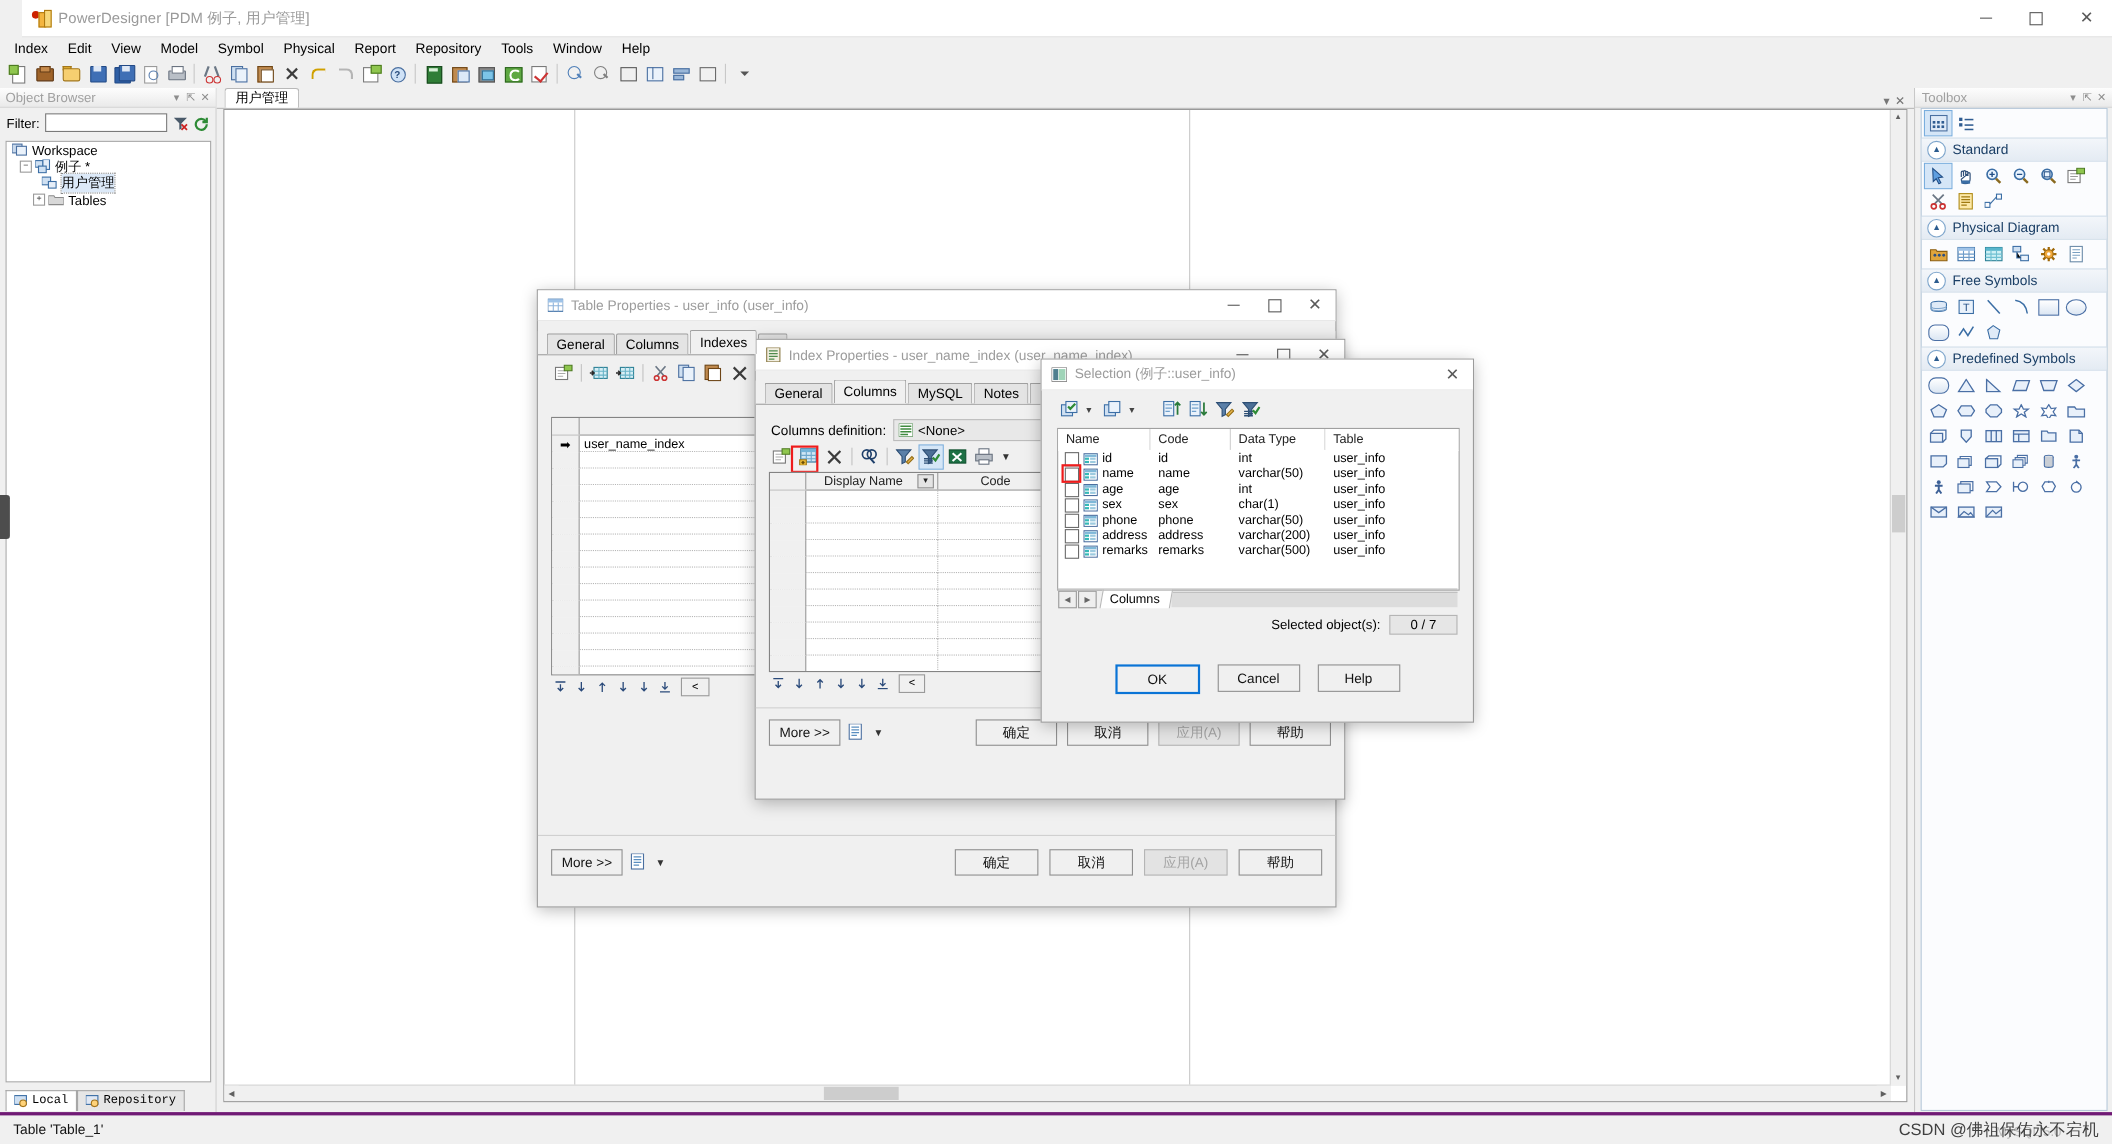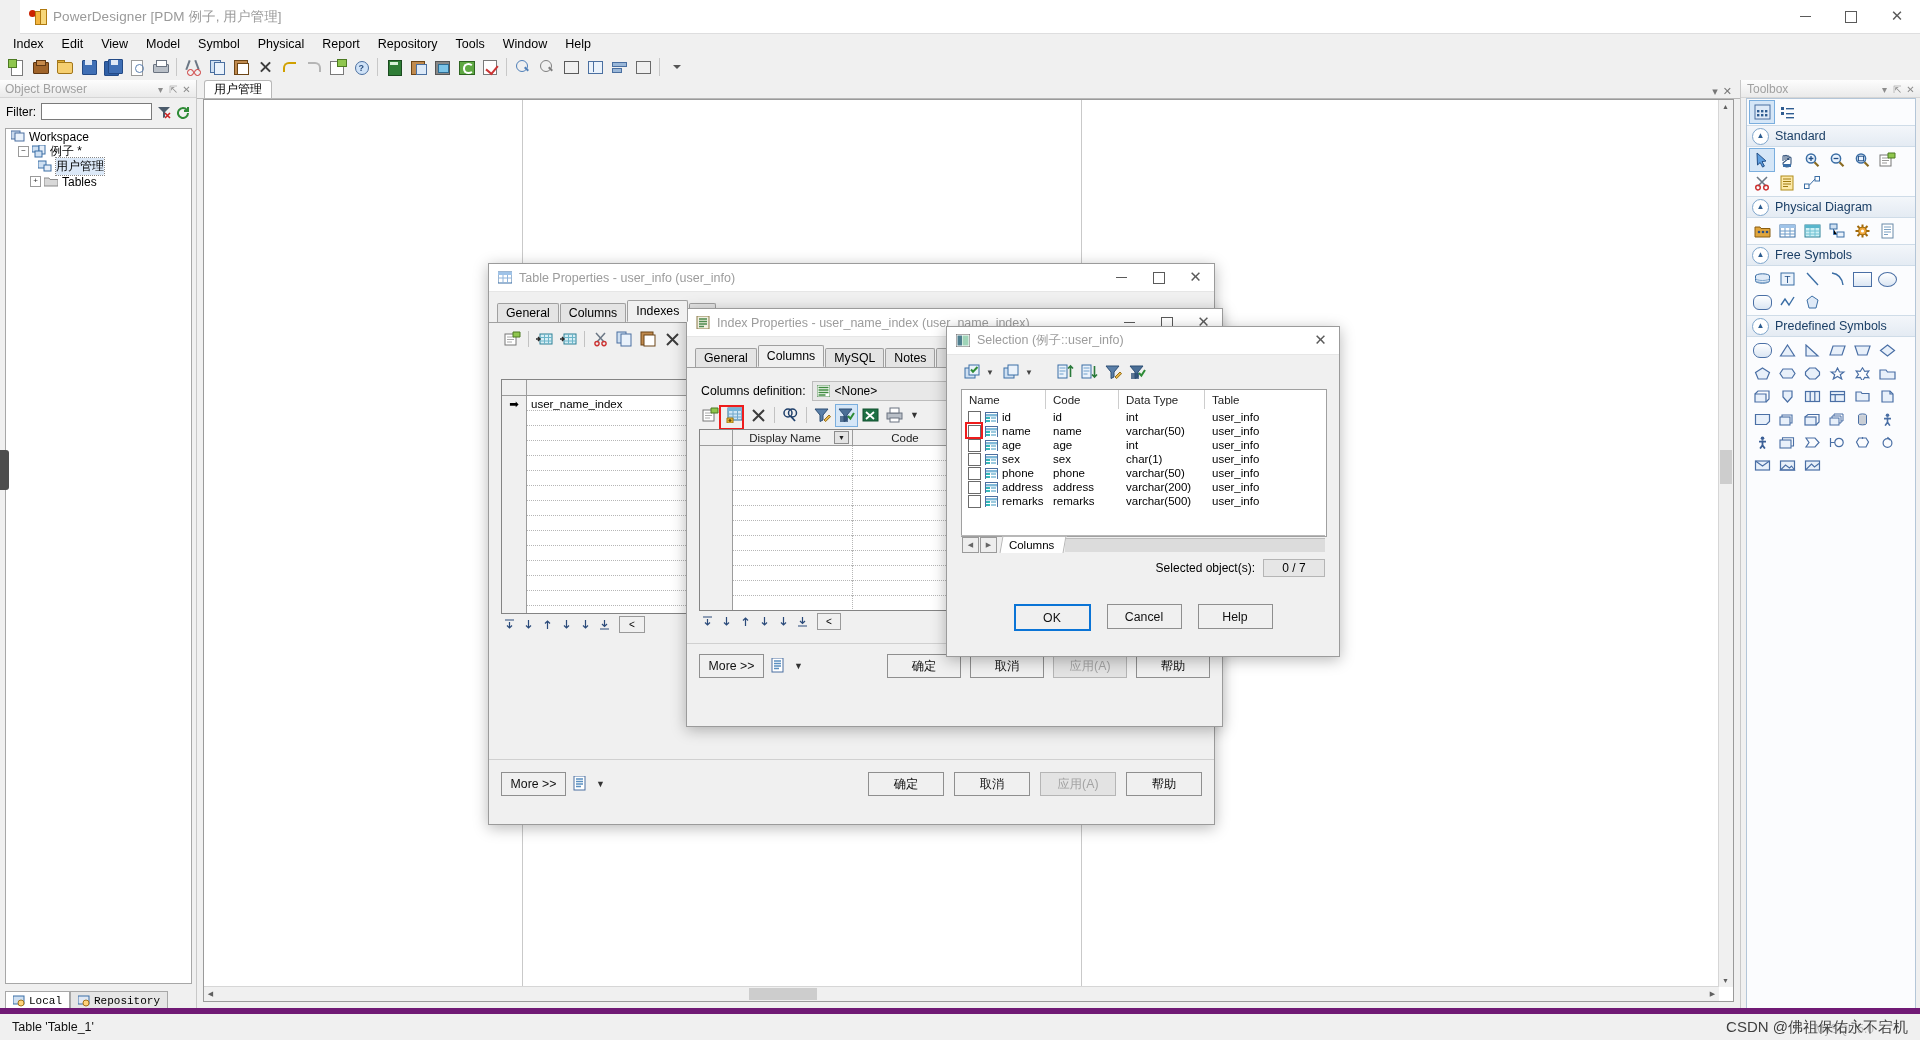--- a/index.html
+++ b/index.html
@@ -105,21 +105,21 @@
   .tbx-btn.sel{background:#d5e6f7;outline:1px solid #7aaede;}
   .tbx-sec{height:20px;display:flex;align-items:center;gap:6px;padding-left:5px;
     background:linear-gradient(#f3f6fa,#e4ebf3);border-top:1px solid #cfdce8;border-bottom:1px solid #cfdce8;
     font-size:12.5px;color:#1b3f66;}
   .chev{width:15px;height:15px;border-radius:50%;border:1px solid #7fa6cc;background:#fff;
     display:flex;align-items:center;justify-content:center;font-size:8px;color:#2c5c8f;line-height:8px;}
   .sh{position:relative;width:17px;height:13px;border:1.3px solid #4a6fa5;background:linear-gradient(#ffffff,#dbe6f3);}
 
   
   .statusbar{position:absolute;left:0;right:0;bottom:0;height:26px;background:#f0f0f0;
-    border-top:6px solid #701a75;display:flex;align-items:center;padding-left:12px;font-size:12.5px;color:#111;}
+    border-top:3px solid #701a75;display:flex;align-items:center;padding-left:12px;font-size:12.5px;color:#111;}
   .watermark{position:absolute;right:12px;bottom:3px;font-size:15px;color:#404040;white-space:nowrap;}
   .wm-inner{position:absolute;right:46px;bottom:4px;font-size:12px;color:#b9b9b9;}
 
   
   .dlg{position:absolute;background:#f0f0f0;border:1px solid #9b9b9b;
     box-shadow:0 3px 14px rgba(0,0,0,.28);}
   .dlg-title{height:27px;background:#fff;display:flex;align-items:center;position:relative;
     border-bottom:1px solid #e6e6e6;}
   .dlg-title .dt-ico{width:14px;height:13px;margin:0 7px 0 9px;position:relative;}
   .dlg-title .dt-text{font-size:12.5px;color:#9c9c9c;}

